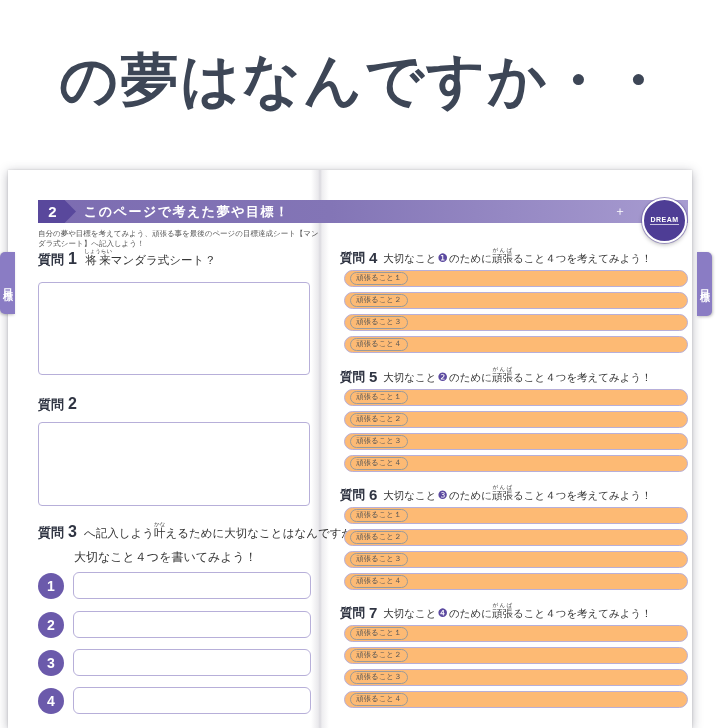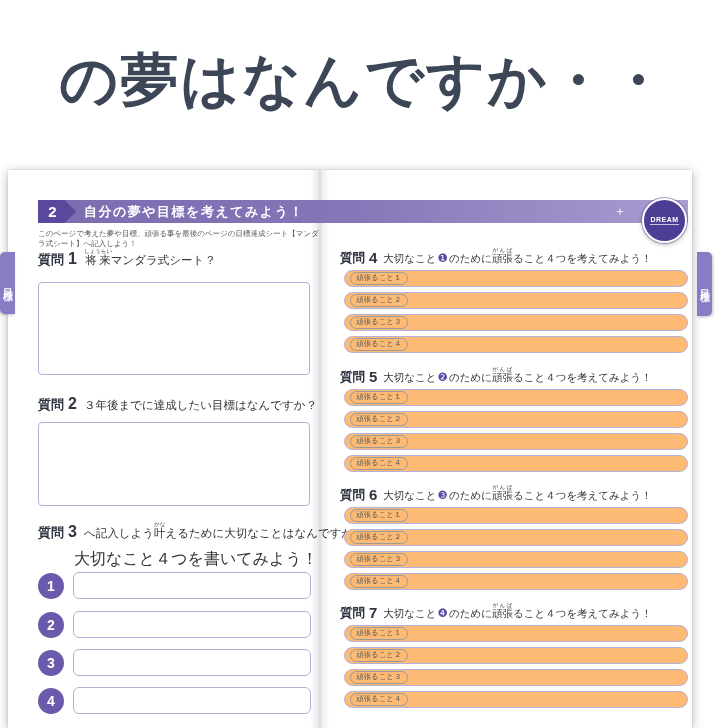--- a/index.html
+++ b/index.html
@@ -64,21 +64,21 @@
   .note { position: absolute; left: 30px; top: 59px; width: 282px; font-size: 7.5px; color: #555; line-height: 1.3; }
 
   
   .q-row { position: absolute; left: 30px; display: flex; align-items: flex-end; gap: 7px; white-space: nowrap; }
   .q-label { font-weight: 800; font-size: 13px; color: #2f3442; display: flex; align-items: flex-start; gap: 4px; }
   .q-num { font-size: 16px; line-height: 1; font-weight: 800; }
   .q-text { font-size: 11.5px; color: #333; padding-bottom: 1px; }
   .q-text rt { font-size: 5.5px; color: #333; letter-spacing: 0; }
 
   .big-box { position: absolute; left: 30px; width: 272px; background: #fff; border: 1.5px solid #b7afd9; border-radius: 4px; }
-  .sub-note { position: absolute; left: 66px; font-size: 16px; color: #333; }
+  .sub-note { position: absolute; left: 66px; font-size: 12px; color: #333; }
 
   .item-row { position: absolute; left: 30px; display: flex; align-items: center; gap: 9px; }
   .item-num {
     width: 26px; height: 26px; border-radius: 50%; background: #6b5aab;
     color: #fff; font-weight: 800; font-size: 14px;
     display: flex; align-items: center; justify-content: center; flex: 0 0 auto;
   }
   .item-box { width: 238px; height: 27px; border: 1.5px solid #b7afd9; border-radius: 6px; background: #fff; }
 
   
@@ -106,46 +106,45 @@
 
 <h1 class="hero">の夢はなんですか・・</h1>
 
 <div class="spread">
   <div class="fold"></div>
 
   <div class="banner">
     <div class="banner-chevron">
       <span>2</span>
     </div>
-    <div class="banner-title">自分の夢や目標を考えてみよう！</div>
+    <div class="banner-title">このページで考えた夢や目標！</div>
     <div class="banner-plus">＋</div>
   </div>
   <div class="dream-badge">
     <span class="badge-inner">DREAM</span>
   </div>
 
-  <div class="note">このページで考えた夢や目標、頑張る事を最後のページの目標達成シート【マンダラ式シート】へ記入しよう！</div>
+  <div class="note">自分の夢や目標を考えてみよう、頑張る事を最後のページの目標達成シート【マンダラ式シート】へ記入しよう！</div>
 
   <div class="q-row" style="top:78px">
     <span class="q-label">
       <span>質問</span>
       <span class="q-num">1</span>
     </span>
     <span class="q-text">
       <ruby><span>将来</span><rt>しょうらい</rt></ruby><span>マンダラ式シート？</span>
     </span>
   </div>
   <div class="big-box" style="top:112px;height:93px"></div>
 
   <div class="q-row" style="top:226px">
     <span class="q-label">
       <span>質問</span>
       <span class="q-num">2</span>
     </span>
-    <span class="q-text">３年後までに達成したい目標はなんですか？</span>
   </div>
   <div class="big-box" style="top:252px;height:84px"></div>
 
   <div class="q-row" style="top:351px">
     <span class="q-label">
       <span>質問</span>
       <span class="q-num">3</span>
     </span>
     <span class="q-text">
       <span>へ記入しよう</span><ruby><span>叶</span><rt>かな</rt></ruby><span>えるために大切なことはなんですか？</span>

